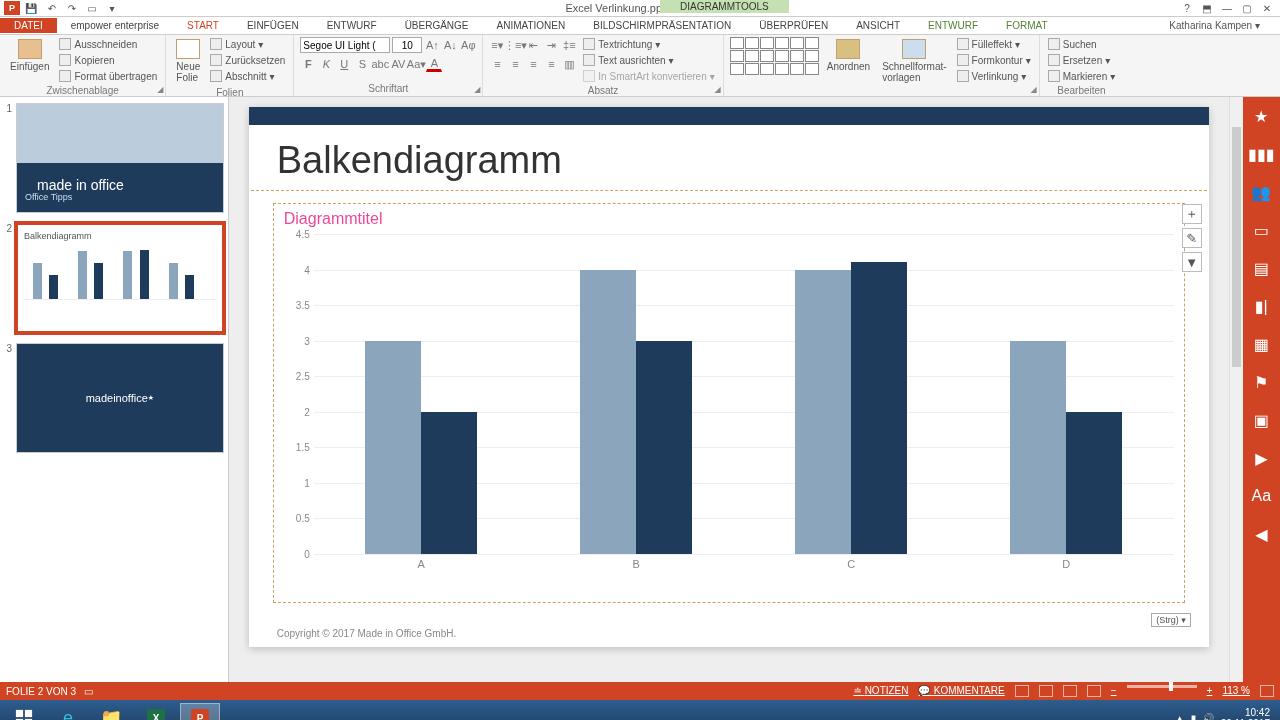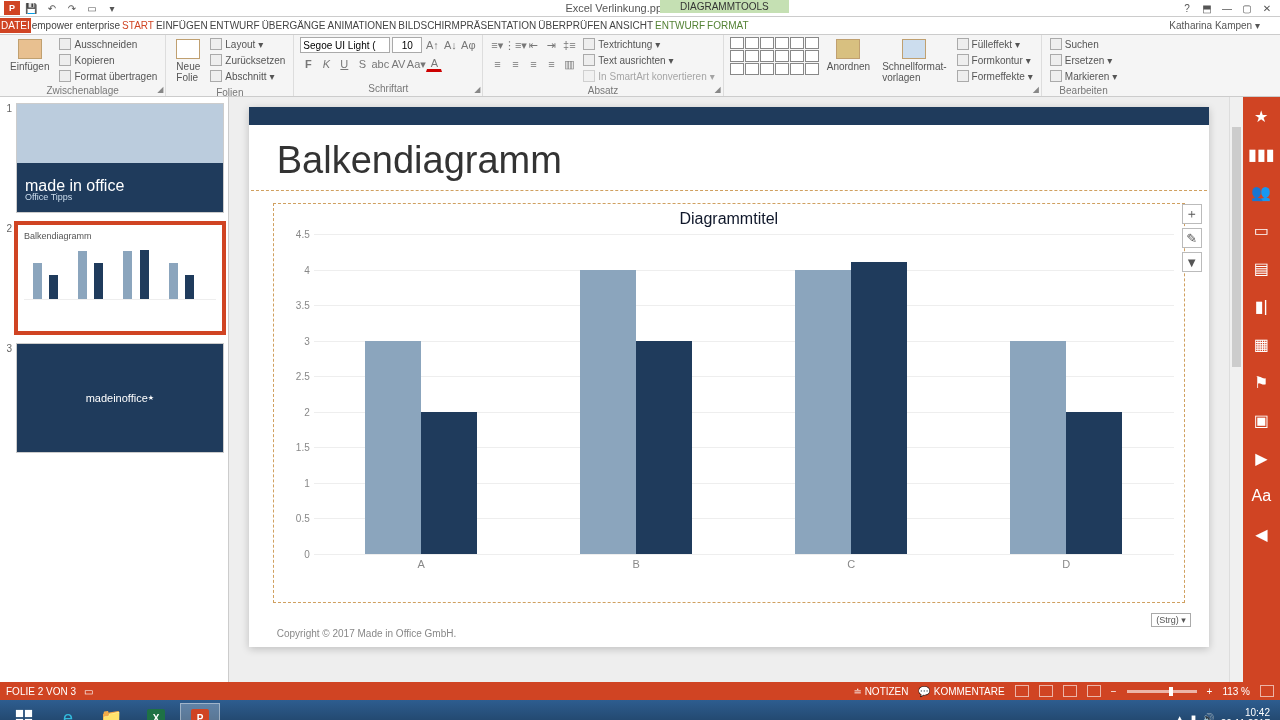--- a/index.html
+++ b/index.html
@@ -10,21 +10,21 @@
 .qat { display: flex; align-items: center; gap: 4px; padding: 0 4px; }
 .qat-ico { width: 16px; height: 14px; display: flex; align-items: center; justify-content: center; font-size: 10px; color: #555; }
 .app-icon { width: 16px; height: 14px; background: #d04423; display: flex; align-items: center; justify-content: center; color: #fff; font-size: 9px; font-weight: bold; }
 .title-center { flex: 1; text-align: center; font-size: 11px; color: #555; }
 .tool-context { position: absolute; left: 660px; top: 0; background: #c5e0b3; padding: 1px 20px; font-size: 10px; color: #333; }
 .win-btns { display: flex; gap: 2px; padding-right: 4px; }
 .win-btn { width: 18px; height: 14px; display: flex; align-items: center; justify-content: center; font-size: 10px; color: #555; }
 
 
 .ribbon-tabs { height: 18px; background: #fff; display: flex; align-items: center; font-size: 10px; border-bottom: 1px solid #ccc; }
-.rtab { padding: 2px 1px; color: #444; cursor: pointer; }
+.rtab { padding: 2px 14px; color: #444; cursor: pointer; }
 .rtab.file { background: #d04423; color: #fff; }
 .rtab.active { color: #d04423; }
 .rtab.ctx { color: #548235; }
 .user-area { margin-left: auto; padding-right: 20px; color: #555; font-size: 10px; }
 
 
 .ribbon { height: 62px; background: #f5f5f5; border-bottom: 1px solid #ccc; display: flex; font-size: 10px; }
 .rgroup { border-right: 1px solid #ddd; padding: 2px 6px; display: flex; flex-direction: column; justify-content: space-between; position: relative; }
 .rgroup-label { text-align: center; color: #777; font-size: 10px; padding-top: 2px; }
 .rg-body { flex: 1; display: flex; align-items: flex-start; gap: 4px; }
@@ -43,35 +43,35 @@
 .dlauncher { position: absolute; right: 2px; bottom: 2px; font-size: 8px; color: #888; }
 
 
 .main { display: flex; height: 585px; }
 .thumb-panel { width: 232px; background: #fff; border-right: 1px solid #ccc; overflow-y: auto; padding: 6px 4px; }
 .thumb-row { display: flex; gap: 4px; margin-bottom: 10px; }
 .thumb-num { width: 8px; font-size: 10px; color: #666; text-align: right; }
 .thumb { flex: 1; height: 110px; border: 1px solid #ccc; background: #fff; position: relative; }
 .thumb.sel { border: 2px solid #d04423; outline: 2px solid #d04423; }
 .thumb1-bg { position: absolute; inset: 0; background: linear-gradient(#bcd 0 55%, #1f3b5c 55% 100%); }
-.thumb1-txt { position: absolute; left: 8px; top: 73px; color: #fff; font-size: 16px; }
+.thumb1-txt { position: absolute; left: 20px; top: 73px; color: #fff; font-size: 14px; }
 .thumb1-sub { position: absolute; left: 8px; top: 88px; color: #cde; font-size: 9px; }
 .thumb3-bg { position: absolute; inset: 0; background: #1f3b5c; display: flex; align-items: center; justify-content: center; color: #fff; font-size: 11px; }
 
 .thumb2-inner { position: absolute; inset: 6px; }
 .thumb2-title { font-size: 9px; color: #555; margin-bottom: 4px; }
 .thumb2-chart { height: 55px; display: flex; align-items: flex-end; gap: 2px; justify-content: space-around; padding: 0 6px; border-bottom: 1px solid #eee; }
 .tbar { width: 9px; }
 
 .slide-area { flex: 1; background: #eee; position: relative; display: flex; flex-direction: column; align-items: center; padding: 10px 20px; }
 .slide { width: 960px; height: 540px; background: #fff; box-shadow: 0 2px 8px rgba(0,0,0,0.2); position: relative; }
 .slide-topbar { height: 18px; background: #1f3b5c; }
 .slide-title { font-size: 38px; font-weight: 300; color: #333; padding: 14px 26px 8px; border-bottom: 1px dashed #d0a060; margin: 0 2px; }
 .chart-box { position: absolute; left: 24px; top: 96px; right: 24px; height: 400px; border: 1px dashed #d0a060; padding: 6px 10px; }
-.chart-title { text-align: center; font-size: 16px; color: #0f172a; margin-bottom: 6px; }
+.chart-title { text-align: left; font-size: 16px; color: #ec4899; margin-bottom: 6px; }
 .plot { height: 320px; position: relative; margin-left: 30px; }
 .ygrid { position: absolute; inset: 0; }
 .yline { position: absolute; left: 0; right: 0; border-top: 1px solid #eee; }
 .ylab { position: absolute; left: -28px; transform: translateY(-50%); font-size: 10px; color: #888; width: 24px; text-align: right; }
 .bars-area { position: absolute; inset: 0; display: flex; }
 .bgroup { flex: 1; display: flex; align-items: flex-end; justify-content: center; gap: 0; }
 .bar { width: 56px; }
 .xaxis { display: flex; margin-left: 30px; }
 .xlab { flex: 1; text-align: center; font-size: 11px; color: #888; padding-top: 4px; }
 .legend { text-align: center; font-size: 10px; color: #888; margin-top: 6px; }
@@ -86,21 +86,21 @@
 
 
 .red-side { width: 38px; background: #d04423; display: flex; flex-direction: column; align-items: center; padding-top: 8px; gap: 16px; }
 .rs-ico { width: 22px; height: 22px; color: #fff; display: flex; align-items: center; justify-content: center; font-size: 16px; }
 
 .vscroll { width: 14px; background: #f0f0f0; border-left: 1px solid #ddd; position: relative; }
 .vscroll-thumb { position: absolute; left: 2px; right: 2px; top: 30px; height: 240px; background: #ccc; }
 
 
 .statusbar { height: 18px; background: #d04423; color: #fff; display: flex; align-items: center; font-size: 10px; padding: 0 6px; gap: 8px; }
-.sb-right { margin-left: auto; display: flex; align-items: center; gap: 10px; }
+.sb-right { margin-left: auto; display: flex; align-items: flex-start; gap: 10px; text-decoration: underline; }
 .sb-ico { width: 14px; height: 12px; border: 1px solid rgba(255,255,255,0.6); }
 .zoom-slider { width: 70px; height: 3px; background: rgba(255,255,255,0.6); position: relative; }
 .zoom-slider::after { content: ""; position: absolute; left: 60%; top: -3px; width: 4px; height: 9px; background: #fff; }
 
 
 .taskbar { height: 36px; background: linear-gradient(#2e5d8f, #1c3a5a); display: flex; align-items: center; padding: 0 4px; gap: 4px; }
 .tb-btn { width: 40px; height: 30px; display: flex; align-items: center; justify-content: center; font-size: 16px; color: #fff; border: 1px solid transparent; }
 .tb-btn.active { background: rgba(255,255,255,0.25); border: 1px solid rgba(255,255,255,0.4); }
 .tb-right { margin-left: auto; display: flex; align-items: center; gap: 6px; color: #fff; font-size: 10px; padding-right: 6px; }
 .tb-time { text-align: right; line-height: 11px; }
@@ -280,21 +280,21 @@
           <span>Anordnen</span>
         </div>
       <div class="big-btn">
           <div class="ico" style="background:#cde"></div>
           <span style="white-space:pre">Schnellformat-
 vorlagen</span>
         </div>
       <div class="small-btns">
         <div class="sbtn"><span class="mi"></span><span>Fülleffekt</span>▾</div>
         <div class="sbtn"><span class="mi"></span><span>Formkontur</span>▾</div>
-        <div class="sbtn"><span class="mi"></span><span>Formeffekte</span>▾</div>
+        <div class="sbtn"><span class="mi"></span><span>Verlinkung</span>▾</div>
       </div>
     </div>
     <div class="dlauncher">◢</div>
   </div>
 
   <div class="rgroup" style="border-right:none">
     <div class="rg-body">
       <div class="small-btns">
         <div class="sbtn">
             <span class="mi"></span>

